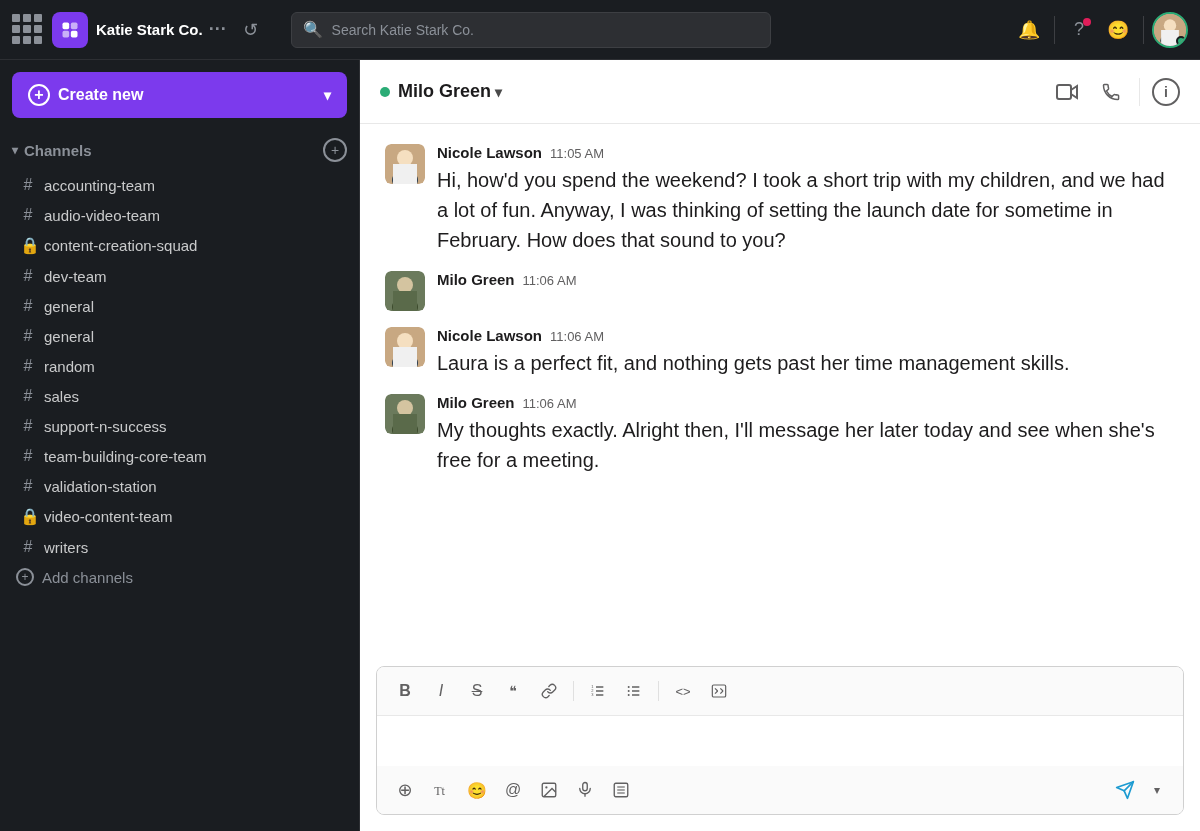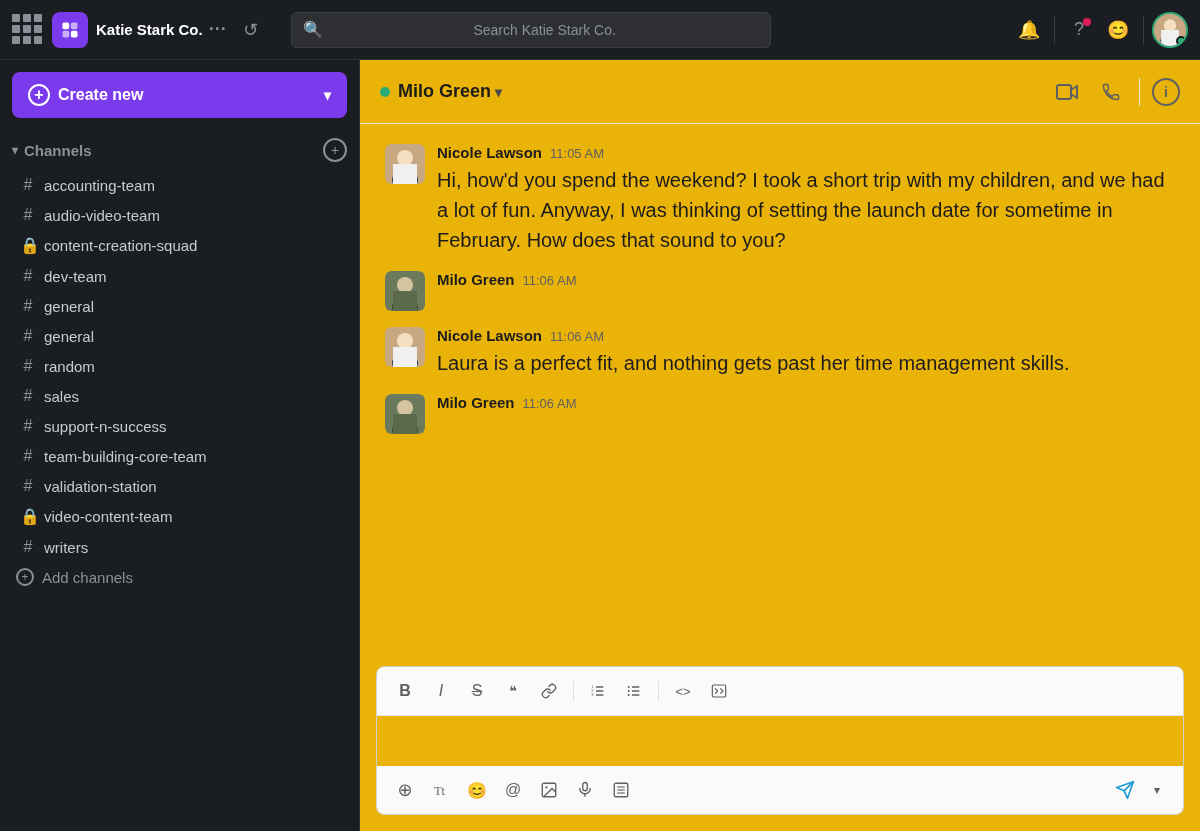--- a/index.html
+++ b/index.html
@@ -37,21 +37,21 @@
       cursor: pointer; color: #8b9098; font-size: 18px;
     }
     .search-bar {
       flex: 1; max-width: 480px; margin: 0 16px;
       background: #2d2f33; border: 1px solid #3d3f43; border-radius: 6px;
       display: flex; align-items: center; padding: 0 12px; gap: 8px;
       height: 36px;
     }
     .search-bar input {
       background: transparent; border: none; outline: none;
-      color: #d1d2d3; font-size: 14px; flex: 1; text-align: center;
+      color: #d1d2d3; font-size: 14px; flex: 1;
     }
     .search-bar input::placeholder { color: #8b9098; }
     .topnav-right {
       margin-left: auto; display: flex; align-items: center; gap: 8px;
     }
     .topnav-icon-btn {
       width: 32px; height: 32px; display: flex; align-items: center; justify-content: center;
       cursor: pointer; color: #8b9098; font-size: 18px; border-radius: 4px; position: relative;
     }
     .topnav-icon-btn .badge {
@@ -123,21 +123,21 @@
       display: flex; align-items: center; gap: 8px;
       padding: 6px 16px; cursor: pointer; color: #8b9098; font-size: 15px;
     }
     .add-channels .circle-plus-sm {
       width: 18px; height: 18px; border: 2px solid #8b9098; border-radius: 50%;
       display: flex; align-items: center; justify-content: center; font-size: 12px;
     }
 
     
     .chat-area {
-      flex: 1; background: #eab308; display: flex; flex-direction: column; overflow: hidden;
+      flex: 1; background: #ffffff; display: flex; flex-direction: column; overflow: hidden;
     }
 
     .chat-header {
       height: 64px; border-bottom: 1px solid #e8e8e8;
       display: flex; align-items: center; padding: 0 20px;
       gap: 8px; flex-shrink: 0;
     }
     .chat-header .online-dot {
       width: 10px; height: 10px; background: #2bac76; border-radius: 50; flex-shrink: 0;
     }
@@ -441,20 +441,21 @@
         <rect width="40" height="40" rx="6" fill="#6b7a5c"></rect>
         <circle cx="20" cy="14" r="8" fill="#d4c4a0"></circle>
         <ellipse cx="20" cy="36" rx="13" ry="10" fill="#3c4a2c"></ellipse>
         <rect x="8" y="20" width="24" height="20" fill="#5a6a4a"></rect>
       </svg></div>
       <div class="msg-content">
         <div class="msg-header">
           <span class="msg-name">Milo Green</span>
           <span class="msg-time">11:06 AM</span>
         </div>
+        <div class="msg-text">My thoughts exactly. Alright then, I'll message her later today and see when she's free for a meeting.</div>
       </div>
         </div>
       </div>
 
     <div class="compose-area">
       <div class="toolbar">
         <button class="toolbar-btn">
             <strong>B</strong>
           </button>
         <button class="toolbar-btn">

